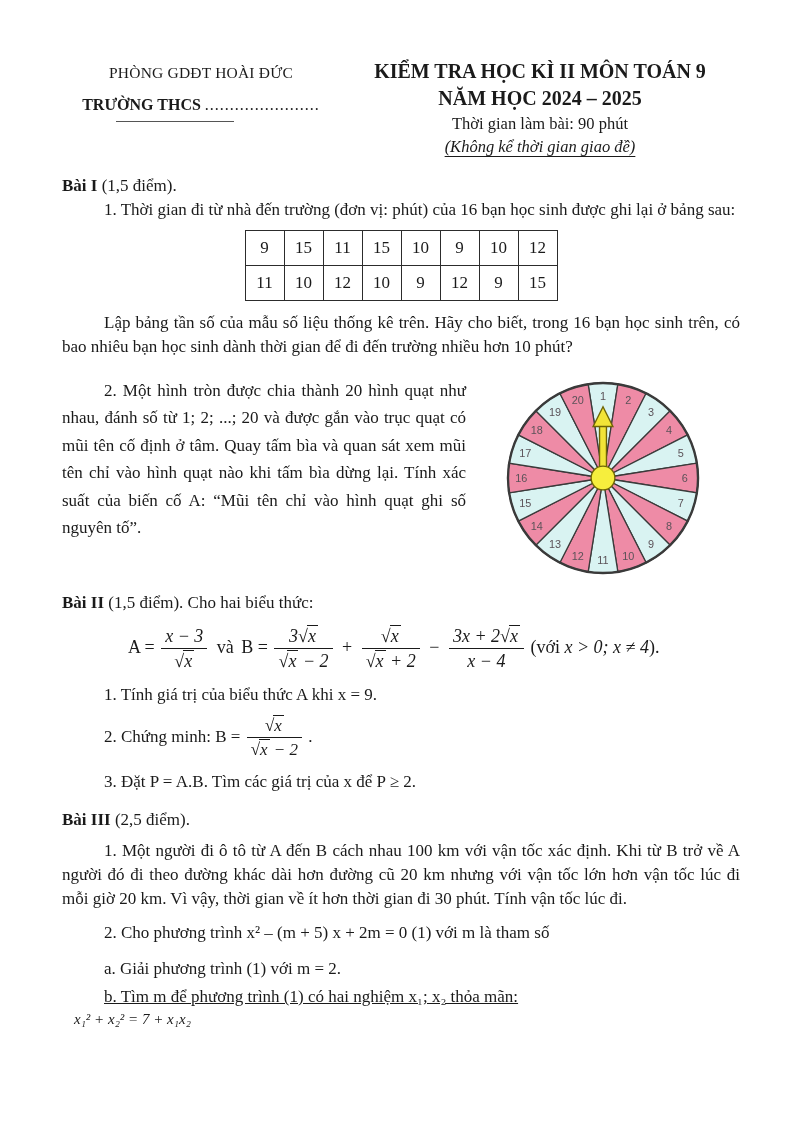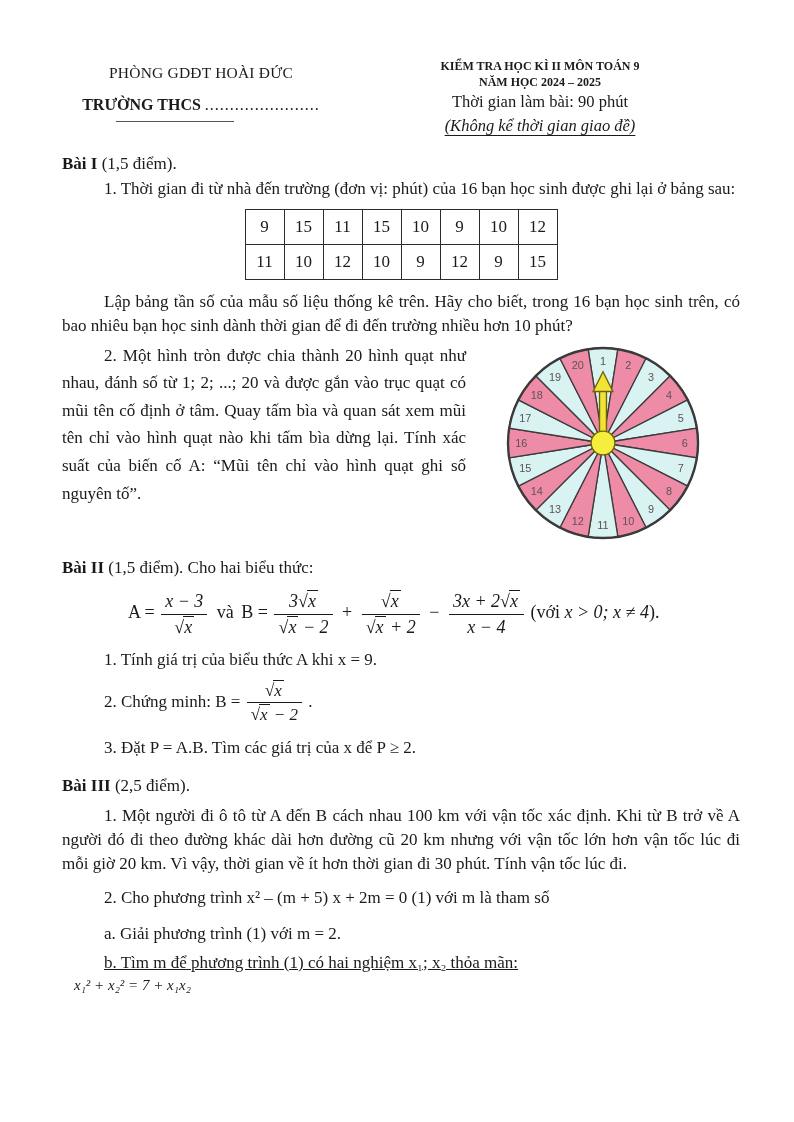--- a/index.html
+++ b/index.html
@@ -10,37 +10,37 @@
   }
   .page{padding:58px 54px 0 62px;}
   
   .header{display:flex;}
   .header-left{width:278px;text-align:center;padding-top:4px;}
   .header-left .l1{font-size:15.5px;letter-spacing:.2px;}
   .header-left .l2{font-weight:bold;font-size:16px;margin-top:10px;position:relative;display:inline-block;}
   .header-left .l2 .dots{font-weight:normal;letter-spacing:1px;}
   .header-left .l2::after{content:"";position:absolute;left:34px;bottom:-5px;width:118px;border-bottom:1.3px solid #555;}
   .header-right{flex:1;text-align:center;}
-  .header-right .r1,.header-right .r2{font-weight:bold;font-size:12px;line-height:1.35;}
+  .header-right .r1,.header-right .r2{font-weight:bold;font-size:20px;line-height:1.35;}
   .header-right .r3{font-size:16.5px;line-height:1.35;margin-top:1px;}
   .header-right .r4{font-size:16.5px;font-style:italic;text-decoration:underline;text-underline-offset:4px;line-height:1.5;}
   
   .bold{font-weight:bold;}
   .para{text-align:justify;margin:0;}
   .indent{text-indent:42px;}
   .section-head{margin-top:14px;}
   
   .tbl-wrap{display:flex;justify-content:center;margin:8px 0 10px 0;}
   table.data{border-collapse:collapse;}
   table.data td{
     border:1.4px solid #2c2c2c;width:38px;height:34px;
     text-align:center;font-size:17px;padding:0;
   }
   
-  .two-col{display:flex;margin-top:4px;align-items:flex-start;}
+  .two-col{display:flex;margin-top:17px;align-items:flex-start;}
   .two-col .col-text{width:404px;text-align:justify;line-height:1.62;}
   .two-col .col-wheel{flex:1;display:flex;justify-content:center;padding-top:2px;}
   
   .math{font-style:italic;}
   .frac{display:inline-block;text-align:center;vertical-align:middle;margin:0 2px;}
   .frac .num{display:block;padding:0 4px 1px 4px;border-bottom:1.4px solid #1a1a1a;line-height:1.25;}
   .frac .den{display:block;padding:1px 4px 0 4px;line-height:1.25;}
   .sqrt{white-space:nowrap;}
   .sqrt .rs{font-style:normal;}
   .sqrt .rb{border-top:1.4px solid #1a1a1a;padding:0 2px 0 1px;margin-left:-1px;font-style:italic;}

